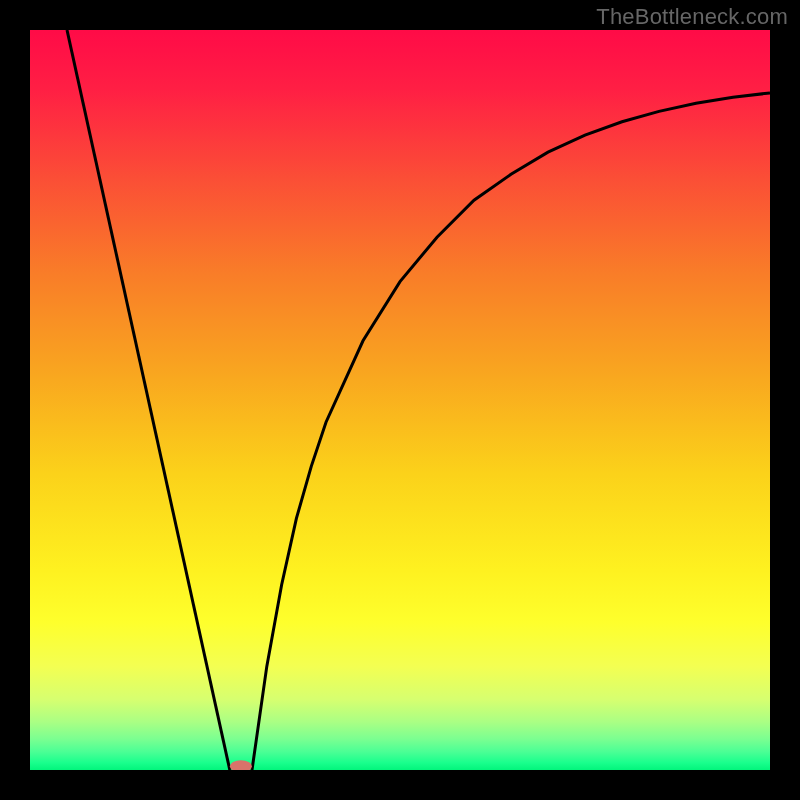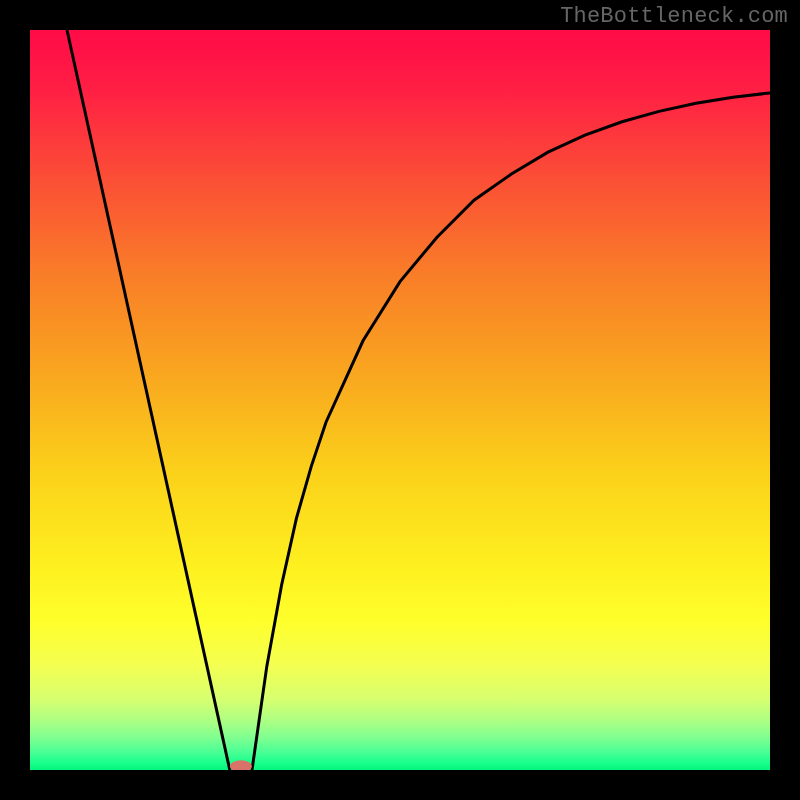--- a/index.html
+++ b/index.html
@@ -8,21 +8,20 @@
     width: 800px;
     height: 800px;
     background: #000;
     overflow: hidden;
     font-family: Arial, Helvetica, sans-serif;
   }
   .frame {
     position: absolute;
     inset: 0;
     background: #000;
-    font-family: Liberation Mono, monospace;
   }
   .plot-area {
     position: absolute;
     left: 30px;
     top: 30px;
     width: 740px;
     height: 740px;
     overflow: hidden;
   }
   .watermark {

